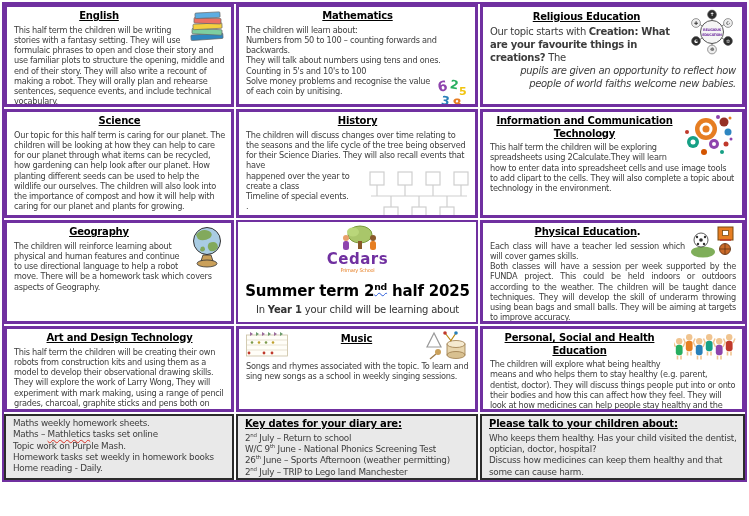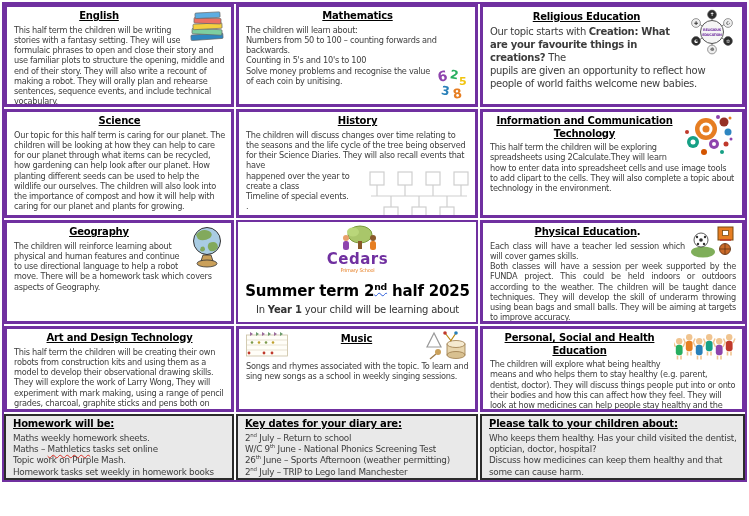--- a/index.html
+++ b/index.html
@@ -10,21 +10,21 @@
           grid-template-columns:230px 242px 1fr;
           grid-template-rows:103px 109px 104px 86px 1fr;
           gap:2px; }
   .box { border:3px solid #7030A0; background:#fff; padding:2px 6px 2px 7px; overflow:hidden;
          font-size:8.2px; line-height:1.25; letter-spacing:-0.25px; color:#3d3d3d; }
   .hdr { font-size:10px; font-weight:bold; color:#000; text-align:center; margin:1px 0 2px; letter-spacing:-0.2px; }
   .u { text-decoration:underline; }
   p { margin:0; }
   .icon-right { float:right; margin:0 0 2px 5px; }
   .re-box { font-size:10px; line-height:1.3; letter-spacing:-0.3px; }
-  .re-rest { text-align:left; }
+  .re-rest { text-align:right;font-style:italic; }
   .pe-box { text-align:justify; font-size:8.2px; }
   .center-box { border-width:2px; text-align:center; padding-top:3px; }
   .logo-name { font-size:15px; font-weight:bold; color:#7030A0; letter-spacing:0.5px; line-height:1; margin-top:-1px; }
   .logo-sub { font-size:5px; color:#e67e22; line-height:1.2; }
   .term-line { font-size:15px; font-weight:bold; color:#000; margin-top:9px; letter-spacing:-0.2px; }
   .year-line { font-size:10px; color:#333; margin-top:3px; letter-spacing:-0.2px; }
   .topic { font-family:"DejaVu Serif", serif; font-size:21px; font-weight:bold; color:#7030A0; margin-top:5px; letter-spacing:1px; }
   .gray { background:#e9e9e9; border:2px solid #2b2b2b; font-size:8.8px; line-height:1.28; }
   .gray .hdr { text-align:left; margin:0 0 2px; font-size:10px; }
   sup { font-size:0.62em; vertical-align:super; line-height:0; }
@@ -53,20 +53,21 @@
         </svg>
       </span>
       <h3 class="hdr"><span class="u">English</span></h3>
       <p>This half term the children will be writing stories with a fantasy setting. They will use formulaic phrases to open and close their story and use familiar plots to structure the opening, middle and end of their story. They will also write a recount of making a robot. They will orally plan and rehearse sentences, sequence events, and include technical vocabulary.</p>
     </section>
 
     <section class="box">
       <h3 class="hdr"><span class="u">Mathematics</span></h3>
       <div>The children will learn about:</div>
       <div>Numbers from 50 to 100 – counting forwards and backwards.</div>
+      <div>They will talk about numbers using tens and ones.</div>
       <div>Counting in 5's and 10's to 100</div>
       <span class="icon-right">
         <svg width="32" height="36" viewBox="0 0 32 36" font-family="DejaVu Sans" font-weight="bold">
           <text x="1" y="15" font-size="14" fill="#8e44ad" transform="rotate(-12 6 12)">6</text>
           <text x="13" y="13" font-size="12" fill="#27ae60" transform="rotate(10 18 10)">2</text>
           <text x="22" y="19" font-size="11" fill="#f1c40f">5</text>
           <text x="4" y="29" font-size="12" fill="#2980b9" transform="rotate(8 10 26)">3</text>
           <text x="16" y="32" font-size="13" fill="#e67e22" transform="rotate(-8 22 29)">8</text>
         </svg>
       </span>
@@ -287,21 +288,20 @@
           <use href="#kid" x="32" y="3" color="#16a085"></use>
           <use href="#kid" x="42" y="7" color="#8e44ad"></use>
           <use href="#kid" x="52" y="3" color="#c0392b"></use>
         </svg>
       </span>
       <h3 class="hdr"><span class="u">Personal, Social and Health Education</span></h3>
       <p>The children will explore what being healthy means and who helps them to stay healthy (e.g. parent, dentist, doctor). They will discuss things people put into or onto their bodies and how this can affect how they feel. They will look at how medicines can help people stay healthy and the importance of good hygiene.</p>
     </section>
 
     <section class="box gray">
-      <h3 class="hdr"><span class="u">Homework will be:</span></h3>
       <div>Maths weekly homework sheets.</div>
       <div><span>Maths – </span><span class="wavy-red">Mathletics</span><span> tasks set online</span></div>
       <div>Topic work on Purple Mash.</div>
       <div>Homework tasks set weekly in homework books</div>
       <div>Home reading - Daily.</div>
     </section>
 
     <section class="box gray">
       <h3 class="hdr"><span class="u">Key dates for your diary are:</span></h3>
       <div><span>2</span><sup>nd</sup><span> July – Return to school</span></div>

